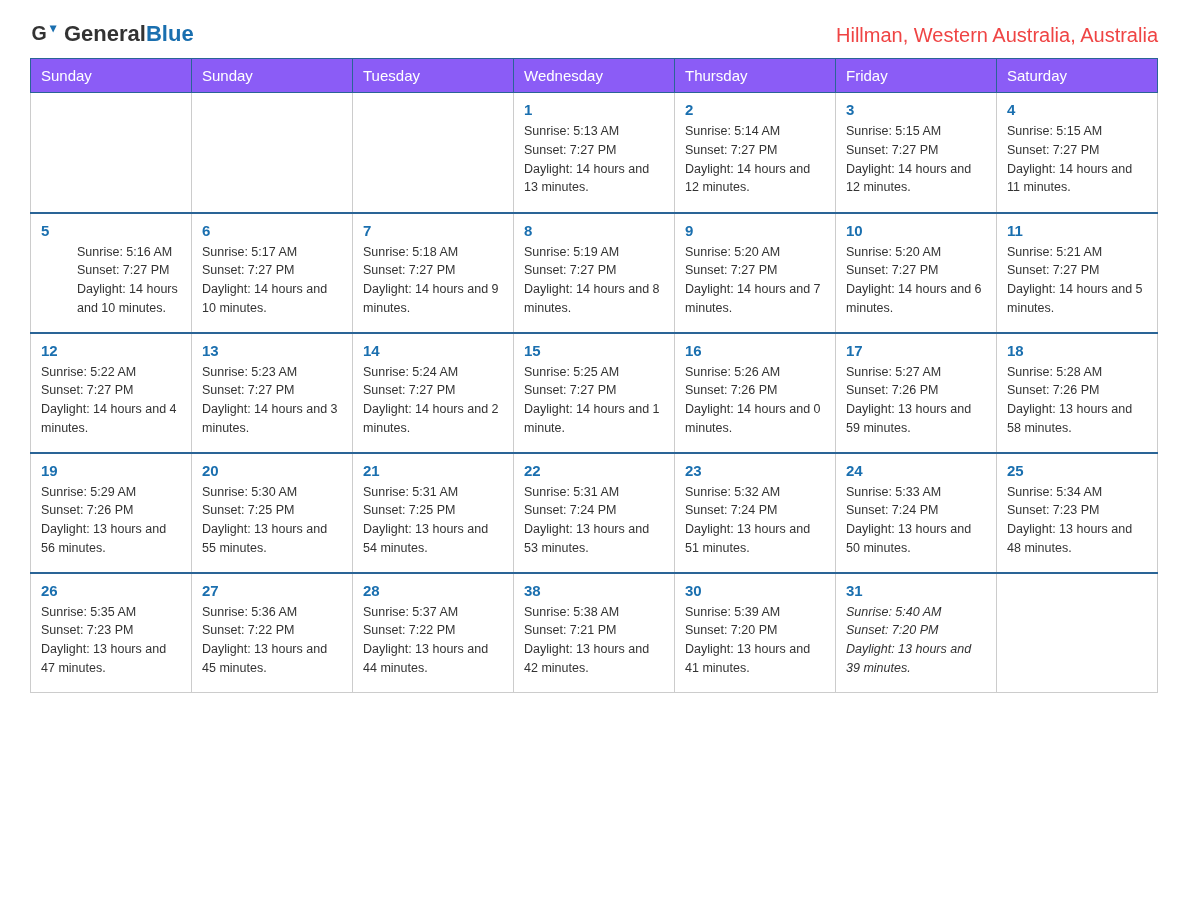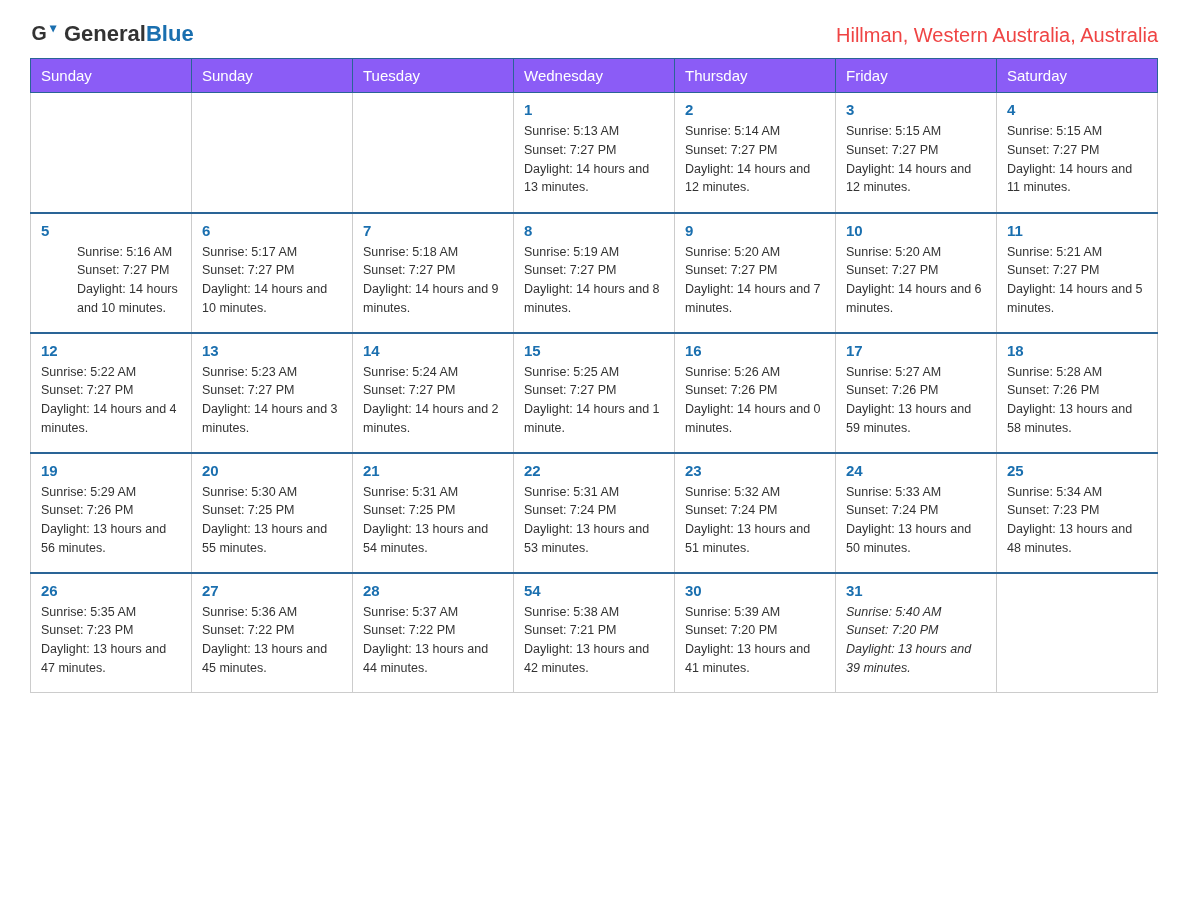--- a/index.html
+++ b/index.html
@@ -287,21 +287,21 @@
 Sunset: 7:22 PM
 Daylight: 13 hours and 45 minutes.</div>
         </td>
         <td>
           <span class="day-number">28</span>
           <div class="day-info" style="white-space: pre-line;">Sunrise: 5:37 AM
 Sunset: 7:22 PM
 Daylight: 13 hours and 44 minutes.</div>
         </td>
         <td>
-          <span class="day-number">54</span>
+          <span class="day-number">38</span>
           <div class="day-info" style="white-space: pre-line;">Sunrise: 5:38 AM
 Sunset: 7:21 PM
 Daylight: 13 hours and 42 minutes.</div>
         </td>
         <td>
           <span class="day-number">30</span>
           <div class="day-info" style="white-space: pre-line;">Sunrise: 5:39 AM
 Sunset: 7:20 PM
 Daylight: 13 hours and 41 minutes.</div>
         </td>

